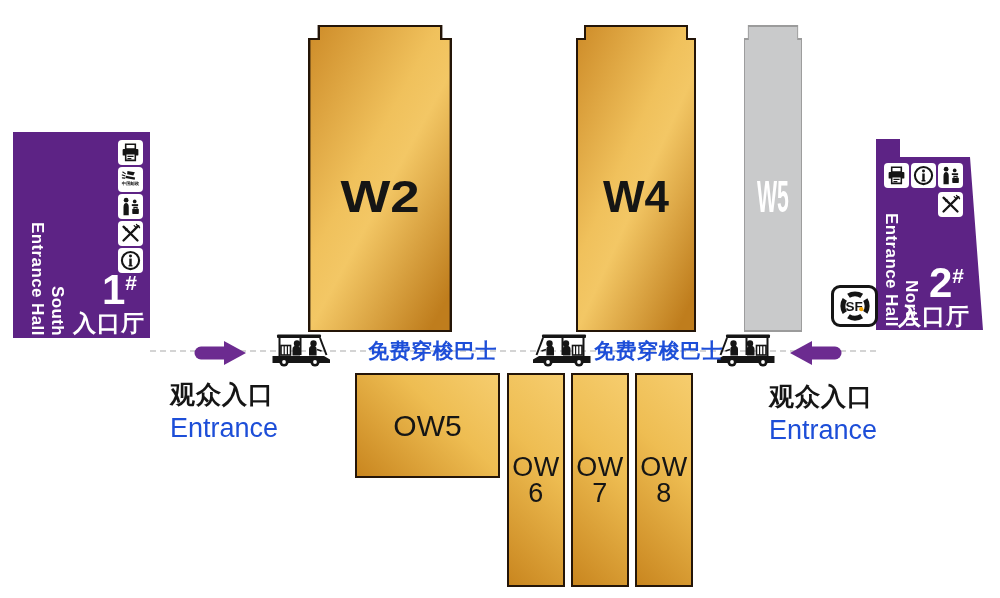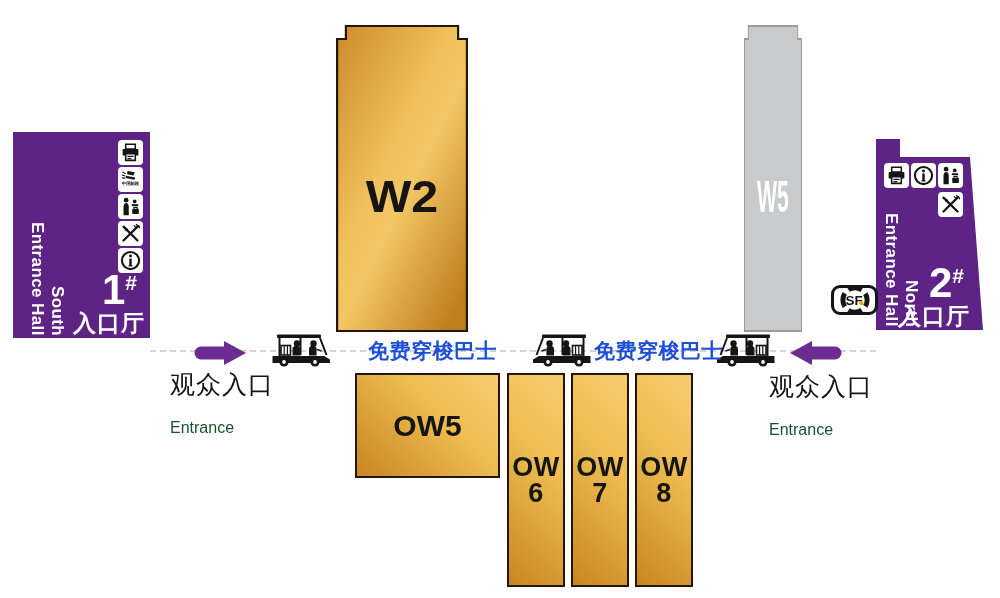--- a/index.html
+++ b/index.html
@@ -9,21 +9,21 @@
   
   .whall { position:absolute; top:25px; height:307px; }
   .whall svg { width:100%; height:100%; display:block; }
   .whall text { font-family:"Liberation Sans", sans-serif; font-weight:bold; }
 
   
   .owhall {
     position:absolute; border:2px solid #241508;
     background:linear-gradient(45deg, #c9861f 0%, #eebd52 60%, #f6cd6e 100%);
     display:flex; flex-direction:column; align-items:center; justify-content:center;
-    color:#151515; font-weight:bold; 
+    color:#151515; font-weight:normal; 
   }
   .owhall .l1, .owhall .l2 { display:block; line-height:0.98; letter-spacing:0.5px; }
   #ow5 { left:355px; top:373px; width:145px; height:105px; font-size:30px; }
   #ow6 { left:507px; top:373px; width:58px;  height:214px; font-size:27px; }
   #ow7 { left:571px; top:373px; width:58px;  height:214px; font-size:27px; }
   #ow8 { left:635px; top:373px; width:58px;  height:214px; font-size:27px; }
 
   
   .pblock { position:absolute; background:#5d2385; color:#fff; }
   #south-block { left:13px; top:132px; width:137px; height:206px; }
@@ -66,48 +66,62 @@
   #bus-1 { left:270px; }
   #bus-2 { left:531px; transform:scaleX(-1); }
   #bus-3 { left:715px; transform:scaleX(-1); }
   .shuttle-label { position:absolute; top:339px; height:24px; line-height:24px;
     font-size:21px; font-weight:bold; color:#1d4ed8; white-space:nowrap; letter-spacing:0.5px; }
   #shuttle-label-1 { left:368px; }
   #shuttle-label-2 { left:594px; }
   .ent-group { position:absolute; color:#151515; }
   #ent-left  { left:170px; top:368px; }
   #ent-right { left:769px; top:370px; }
-  .ent-cn { font-size:25px; font-weight:normal; letter-spacing:1px; }
-  .ent-en { font-size:16px; font-weight:normal; color:#14532d; margin-top:18px; }
-
-  
-  #sf-logo { position:absolute; left:831px; top:285px; width:47px; height:30px;
+  .ent-cn { font-size:25px; font-weight:bold; letter-spacing:1px;margin-top:10px; }
+  .ent-en { font-size:27px; font-weight:normal; color:#1d4ed8; margin-top:2px; }
+
+  
+  #sf-logo { position:absolute; left:831px; top:285px; width:47px; height:42px;
     background:#fff; border:3px solid #151515; border-radius:9px;
     display:flex; align-items:center; justify-content:center; }
   #sf-logo svg { width:36px; height:36px; display:block; }
 </style>
 </head>
 <body>
 
 <div id="canvas">
 
   <div id="dash-line"></div>
 
-  <div class="whall" style="left:308px;width:132px;margin-left:28px;">
+  <div class="whall" style="left:308px;width:144px;">
     <svg viewBox="0 0 120 307" preserveAspectRatio="none">
       <defs>
           <linearGradient id="g2" x1="0" y1="0" x2="0.85" y2="1">
         <stop offset="0" stop-color="#cd8b28"></stop>
             <stop offset="0.45" stop-color="#f0c15c"></stop>
         <stop offset="0.58" stop-color="#f3c765"></stop>
             <stop offset="1" stop-color="#bf7d1d"></stop>
       </linearGradient>
         </defs>
       <path d="M9 1 H111 V14 H119 V306 H1 V14 H9 Z" fill="url(#g2)" stroke="#241508" stroke-width="2"></path>
       <text x="60" y="187" font-size="44" text-anchor="middle" fill="#151515">W2</text>
+    </svg>
+  </div>
+  <div class="whall" style="left:576px;width:120px;">
+    <svg viewBox="0 0 120 307" preserveAspectRatio="none">
+      <defs>
+          <linearGradient id="g4" x1="0" y1="0" x2="0.85" y2="1">
+        <stop offset="0" stop-color="#cd8b28"></stop>
+            <stop offset="0.45" stop-color="#f0c15c"></stop>
+        <stop offset="0.58" stop-color="#f3c765"></stop>
+            <stop offset="1" stop-color="#bf7d1d"></stop>
+      </linearGradient>
+        </defs>
+      <path d="M9 1 H111 V14 H119 V306 H1 V14 H9 Z" fill="url(#g4)" stroke="#241508" stroke-width="2"></path>
+      <text x="60" y="187" font-size="44" text-anchor="middle" fill="#151515">W4</text>
     </svg>
   </div>
   <div class="whall" style="left:708px;width:94px;padding-left:36px;">
     <svg viewBox="0 0 120 307" preserveAspectRatio="none">
       <path d="M9 1 H111 V14 H119 V306 H1 V14 H9 Z" fill="#c9cacb" stroke="#9b9b9b" stroke-width="2"></path>
       <text x="60" y="187" font-size="44" text-anchor="middle" fill="#ffffff">W5</text>
     </svg>
   </div>
 
   <div class="owhall" id="ow5">

